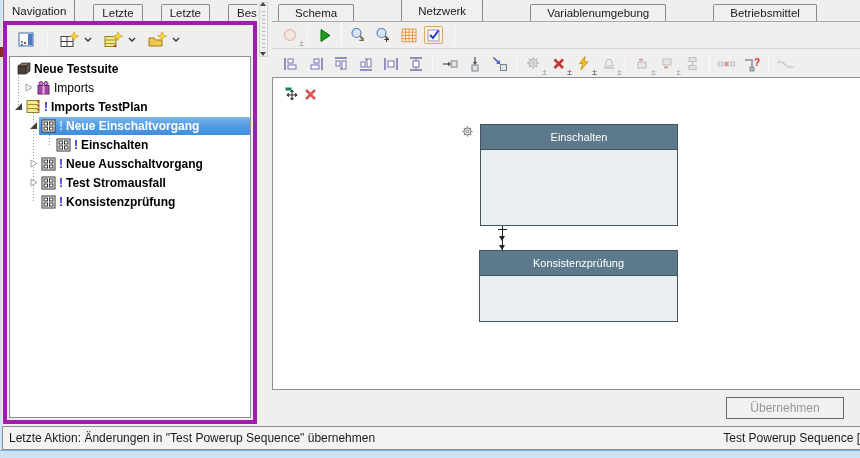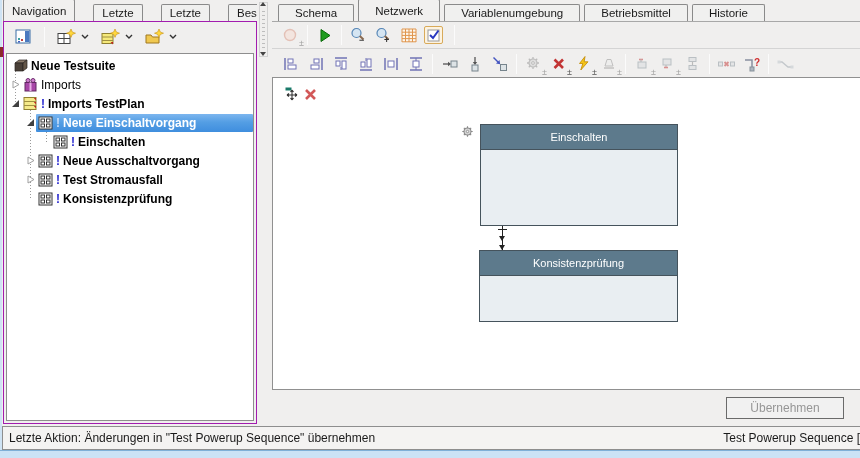--- a/index.html
+++ b/index.html
@@ -12,26 +12,26 @@
   .edge-marker { position:absolute; left:0; top:47px; width:5px; height:10px; background:#8b2a2a; }
   .bottom-strip { position:absolute; left:0; top:450px; width:860px; height:8px; background:#cbe3f6; border-top:1px solid #7fb0d8; }
 
   
   .tabrow { position:absolute; top:0; height:21px; display:flex; align-items:flex-end; }
   .tab { border:1px solid #8a8a8a; border-bottom:none; background:#f0f0ef; height:17px;
          display:flex; align-items:center; padding:0 8px; font-size:11.5px; color:#1a1a1a;
          margin-right:18px; white-space:nowrap; border-radius:2px 2px 0 0; }
   .tab.active { height:22px; background:#f1f0ef; z-index:5; position:relative; }
   .tabs-left { left:3px; width:254px; overflow:hidden; }
-  .tabs-right { left:278px; width:476px; }
+  .tabs-right { left:278px; width:476px;gap:43px; }
   .tabs-right .tab { padding:0 16px; margin-right:4px; }
 
   
   .left-content { position:absolute; left:3px; top:21px; width:254px; height:403px;
-                  border:1px solid #a21caf; background:#f0efee; }
+                  border:4px solid #a21caf; background:#f0efee; }
   .left-toolbar { height:30px; display:flex; align-items:center; padding-left:8px; gap:6px; }
   .tbtn { display:inline-flex; align-items:center; justify-content:center; width:22px; height:22px; }
   .chev { display:inline-flex; margin-left:-2px; margin-right:4px; }
   .vsep { width:1px; height:20px; background:#c2c2c2; border-right:1px solid #fbfbfb; margin:0 4px; }
 
   .tree { position:absolute; left:2px; right:2px; top:31px; bottom:2px; background:#ffffff;
           border:1px solid #8e8e8e; overflow:hidden; padding-top:2px; }
   .trow { height:19px; display:flex; align-items:center; font-size:12px; color:#000; position:relative; }
   .arr { width:11px; height:11px; display:inline-flex; align-items:center; justify-content:center; flex:0 0 11px; }
   .hl { display:flex; align-items:center; flex:1; height:18px; gap:3px; padding-left:1px; }
@@ -180,21 +180,21 @@
             <svg width="15" height="14" viewBox="0 0 15 14">
                 <polygon points="2,4 6,1 14,1 10,4" fill="#8a7a6a" stroke="#2a2420" stroke-width="0.7"></polygon>
                 <polygon points="2,4 10,4 10,12 2,12" fill="#4a4038" stroke="#2a2420" stroke-width="0.7"></polygon>
                 <polygon points="10,4 14,1 14,9 10,12" fill="#645648" stroke="#2a2420" stroke-width="0.7"></polygon>
               </svg>
           </span>
           <span class="tl b">Neue Testsuite</span>
         </span>
       </div>
 
-      <div class="trow" style="padding-left:3px">
+      <div class="trow" style="padding-left:13px">
         <span class="arr">
           <svg width="8" height="9" viewBox="0 0 8 9">
               <polygon points="1,1 7,4.5 1,8" fill="#fff" stroke="#a0a0a0"></polygon>
             </svg>
         </span>
         <span class="hl">
           <span class="ti">
             <svg width="15" height="15" viewBox="0 0 15 15">
                 <circle cx="5" cy="3.5" r="2" fill="#d080d0" stroke="#703070"></circle>
                 <circle cx="10" cy="3.5" r="2" fill="#d080d0" stroke="#703070"></circle>

